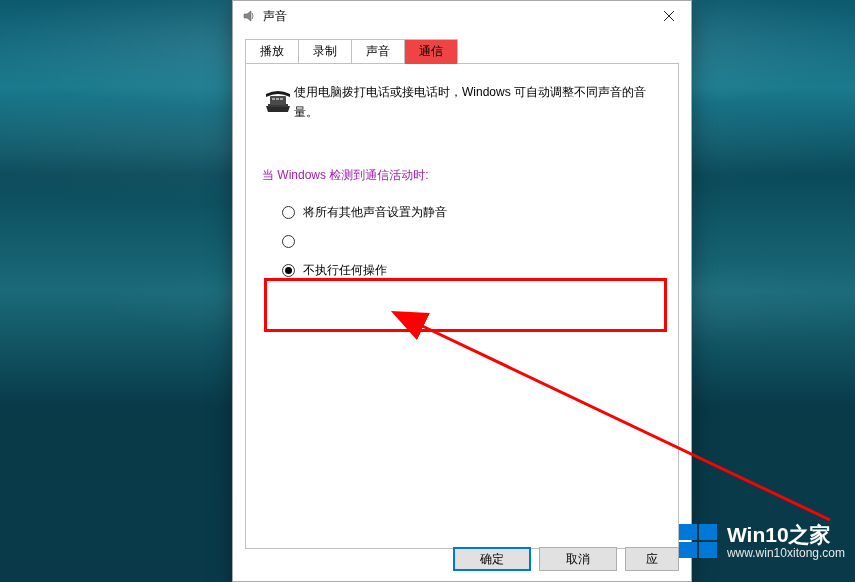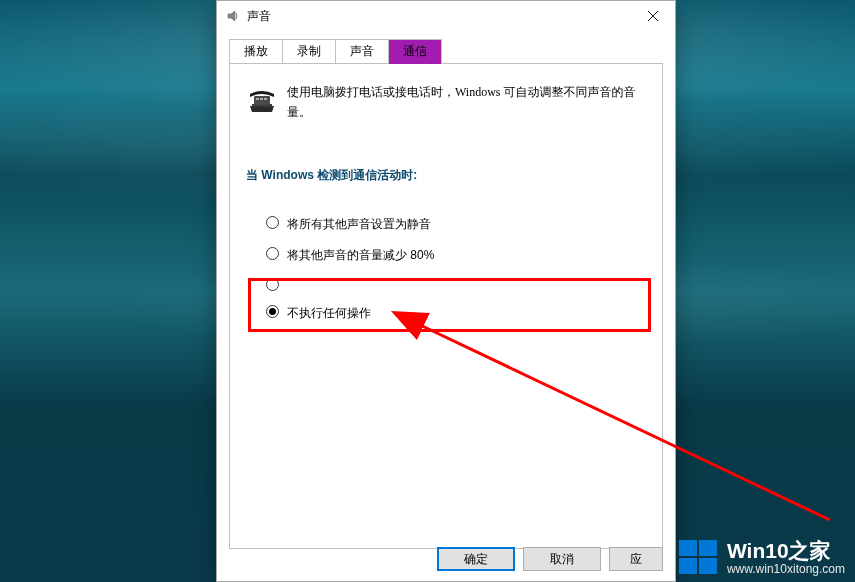--- a/index.html
+++ b/index.html
@@ -15,21 +15,21 @@
     .bg-waves {
       position: absolute;
       inset: 0;
       background:
         radial-gradient(ellipse 800px 120px at 50% 8%, rgba(255,255,255,0.15), transparent 60%),
         radial-gradient(ellipse 900px 100px at 40% 25%, rgba(255,255,255,0.08), transparent 60%),
         radial-gradient(ellipse 700px 80px at 60% 52%, rgba(255,255,255,0.06), transparent 60%);
     }
     .dialog {
       position: absolute;
-      left: 216px;
+      left: 232px;
       top: 0;
       width: 460px;
       height: 582px;
       background: #ffffff;
       border: 1px solid #a8a8a8;
       box-shadow: 0 6px 22px rgba(0,0,0,0.35);
     }
     .titlebar {
       height: 30px;
       display: flex;
@@ -75,61 +75,59 @@
       padding: 3px 14px 3px 14px;
       font-size: 12px;
       background: #ffffff;
       color: #000;
       margin-right: -1px;
       cursor: pointer;
       position: relative;
       z-index: 1;
     }
     .tab.active {
-      background: #a21caf;
+      background: #ef4444;
       z-index: 3;
       padding-bottom: 4px;
       margin-bottom: -1px;
     }
     .tab-panel {
       border: 1px solid #c0c0c0;
       padding: 18px 16px 16px 16px;
       height: 486px;
       position: relative;
       background: #fff;
     }
     .info-row {
       display: flex;
       align-items: flex-start;
-      gap: 9px;
-      font-family: Liberation Serif, serif;
+      gap: 0;
     }
     .phone-icon {
       width: 32px;
       height: 32px;
       flex-shrink: 0;
     }
     .info-text {
       font-size: 12px;
       line-height: 1.7;
       color: #000;
     }
     .section-label {
       margin-top: 44px;
-      margin-bottom: 32px;
-      font-size: 12px;
-      color: #0c4a6e;
-      font-weight: bold;
+      margin-bottom: 20px;
+      font-size: 12px;
+      color: #a21caf;
     }
     .radio-group {
       padding-left: 20px;
     }
     .radio-item {
       display: flex;
-      align-items: flex-start;
+      align-items: center;
       gap: 8px;
       margin-bottom: 14px;
       font-size: 12px;
       color: #000;
       cursor: pointer;
     }
     .radio-circle {
       width: 13px;
       height: 13px;
       border: 1px solid #333;
@@ -186,21 +184,21 @@
       position: absolute;
       left: 0;
       top: 0;
       width: 855px;
       height: 582px;
       pointer-events: none;
     }
     .watermark {
       position: absolute;
       right: 10px;
-      bottom: 2px;
+      bottom: 18px;
       display: flex;
       align-items: center;
       gap: 6px;
       color: #fff;
     }
     .wm-logo {
       width: 44px;
       height: 44px;
     }
     .wm-text {
@@ -267,24 +265,20 @@
 
       <div class="section-label">当 Windows 检测到通信活动时:</div>
 
       <div class="radio-group">
         <label class="radio-item">
           <span class="radio-circle"></span>
           <span>将所有其他声音设置为静音</span>
         </label>
         <label class="radio-item">
           <span class="radio-circle"></span>
-          <span>将其他声音的音量减少 80%</span>
-        </label>
-        <label class="radio-item">
-          <span class="radio-circle"></span>
         </label>
         <label class="radio-item">
           <span class="radio-circle checked"></span>
           <span>不执行任何操作</span>
         </label>
       </div>
 
       <div class="highlight-box"></div>
     </div>
   </div>

